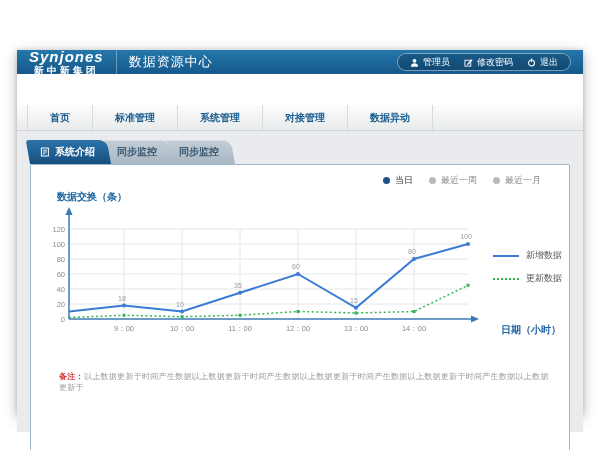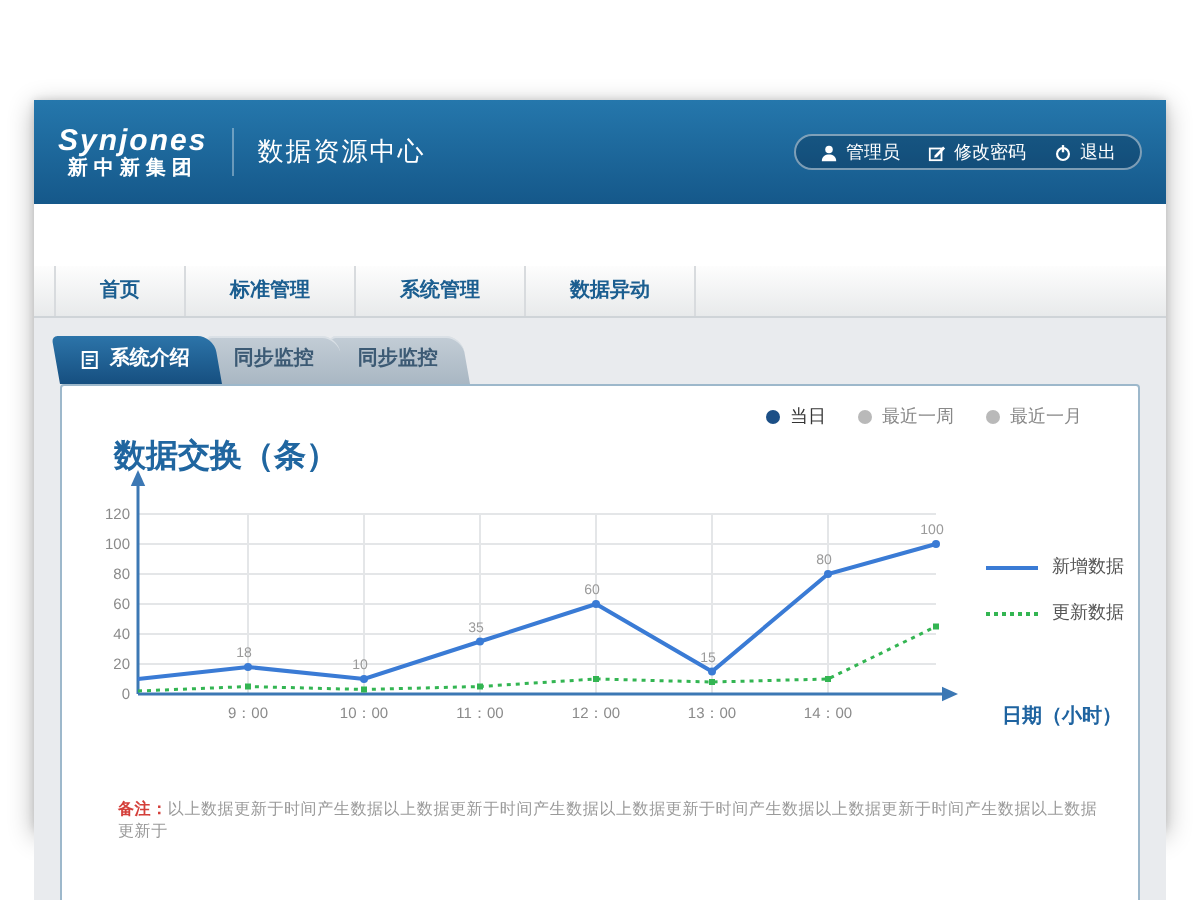--- a/index.html
+++ b/index.html
@@ -2,21 +2,21 @@
 <html><head>
 <meta charset="utf-8">
 <style>
   * { margin:0; padding:0; box-sizing:border-box; }
   html,body { width:600px; height:450px; background:#ffffff; overflow:hidden;
     font-family:"Liberation Sans","DejaVu Sans",sans-serif; }
   .site { position:absolute; left:17px; top:50px; width:566px; height:365px;
     background:#fff; box-shadow:0 3px 12px rgba(0,0,0,.30), 0 0 4px rgba(0,0,0,.12); }
 
   
-  .header { height:52px; background:linear-gradient(#2577ac,#15588a);
+  .header { height:24px; background:linear-gradient(#2577ac,#15588a);
     display:flex; align-items:center; padding:0 12px; color:#fff; }
   .logo { line-height:1; cursor:pointer; text-align:center; }
   .logo .l1 { font-size:15px; font-weight:bold; font-style:italic; letter-spacing:1px; }
   .logo .l2 { font-size:10px; font-weight:bold; letter-spacing:3px; margin-top:2px; }
   .hdr-div { width:1px; height:24px; background:rgba(255,255,255,.35); margin:0 12px; }
   .app-title { font-size:13px; letter-spacing:1px; }
   .user-pill { margin-left:auto; display:flex; align-items:center; gap:14px;
     background:rgba(0,25,50,.28); border:1px solid rgba(255,255,255,.45);
     border-radius:10px; padding:2px 12px; height:18px; }
   .user-btn { display:flex; align-items:center; gap:4px; font-size:9px; color:#fff;
@@ -44,21 +44,21 @@
 
   .panel { position:absolute; left:13px; right:13px; top:33px; height:316px;
     background:#fff; border:1px solid #9db8cb; border-radius:2px; }
 
   .filters { position:absolute; right:28px; top:9px; display:flex; gap:16px; }
   .filter { display:flex; align-items:center; gap:5px; font-size:9px; color:#888; cursor:pointer; }
   .filter .dot { width:7px; height:7px; border-radius:50%; background:#b9b9b9; }
   .filter.selected { color:#333; }
   .filter.selected .dot { background:#1c4f86; }
 
-  .ylabel { position:absolute; left:26px; top:25px; font-size:16px; font-weight:bold; color:#2066a0; }
+  .ylabel { position:absolute; left:26px; top:25px; font-size:10px; font-weight:bold; color:#2066a0; }
   .chart-svg { position:absolute; left:10px; top:38px; }
   .xlabel { position:absolute; left:470px; top:158px; font-size:10px; font-weight:bold; color:#1e63a0; }
 
   .series-legend { position:absolute; left:462px; top:84px; display:flex; flex-direction:column; gap:10px;justify-content:space-between; }
   .series-item { display:flex; align-items:center; gap:7px; font-size:9px; color:#555; cursor:pointer; }
   .swatch { width:26px; height:0; }
   .swatch.solid  { border-top:2px solid #3a7bd5; }
   .swatch.dotted { border-top:2px dotted #33b552; }
 
   .note { position:absolute; left:28px; top:206px; right:20px; font-size:8px; color:#9a9a9a;
@@ -99,20 +99,21 @@
           </svg>
           <span>退出</span>
         </div>
       </div>
   </div>
 
   <div class="nav">
       <div class="nav-item">首页</div>
       <div class="nav-item">标准管理</div>
       <div class="nav-item">系统管理</div>
+      <div class="nav-item">对接管理</div>
       <div class="nav-item">数据异动</div>
     </div>
 
   <div class="content">
     <div class="tabs">
         <div class="tab active" style="z-index: 4;">
           <span class="tab-inner">
             <svg viewBox="0 0 10 10">
               <rect x="1.5" y="1" width="7" height="8" fill="none" stroke="#fff" stroke-width="1"></rect>
               <line x1="3" y1="3.2" x2="7" y2="3.2" stroke="#fff" stroke-width="0.9"></line>

